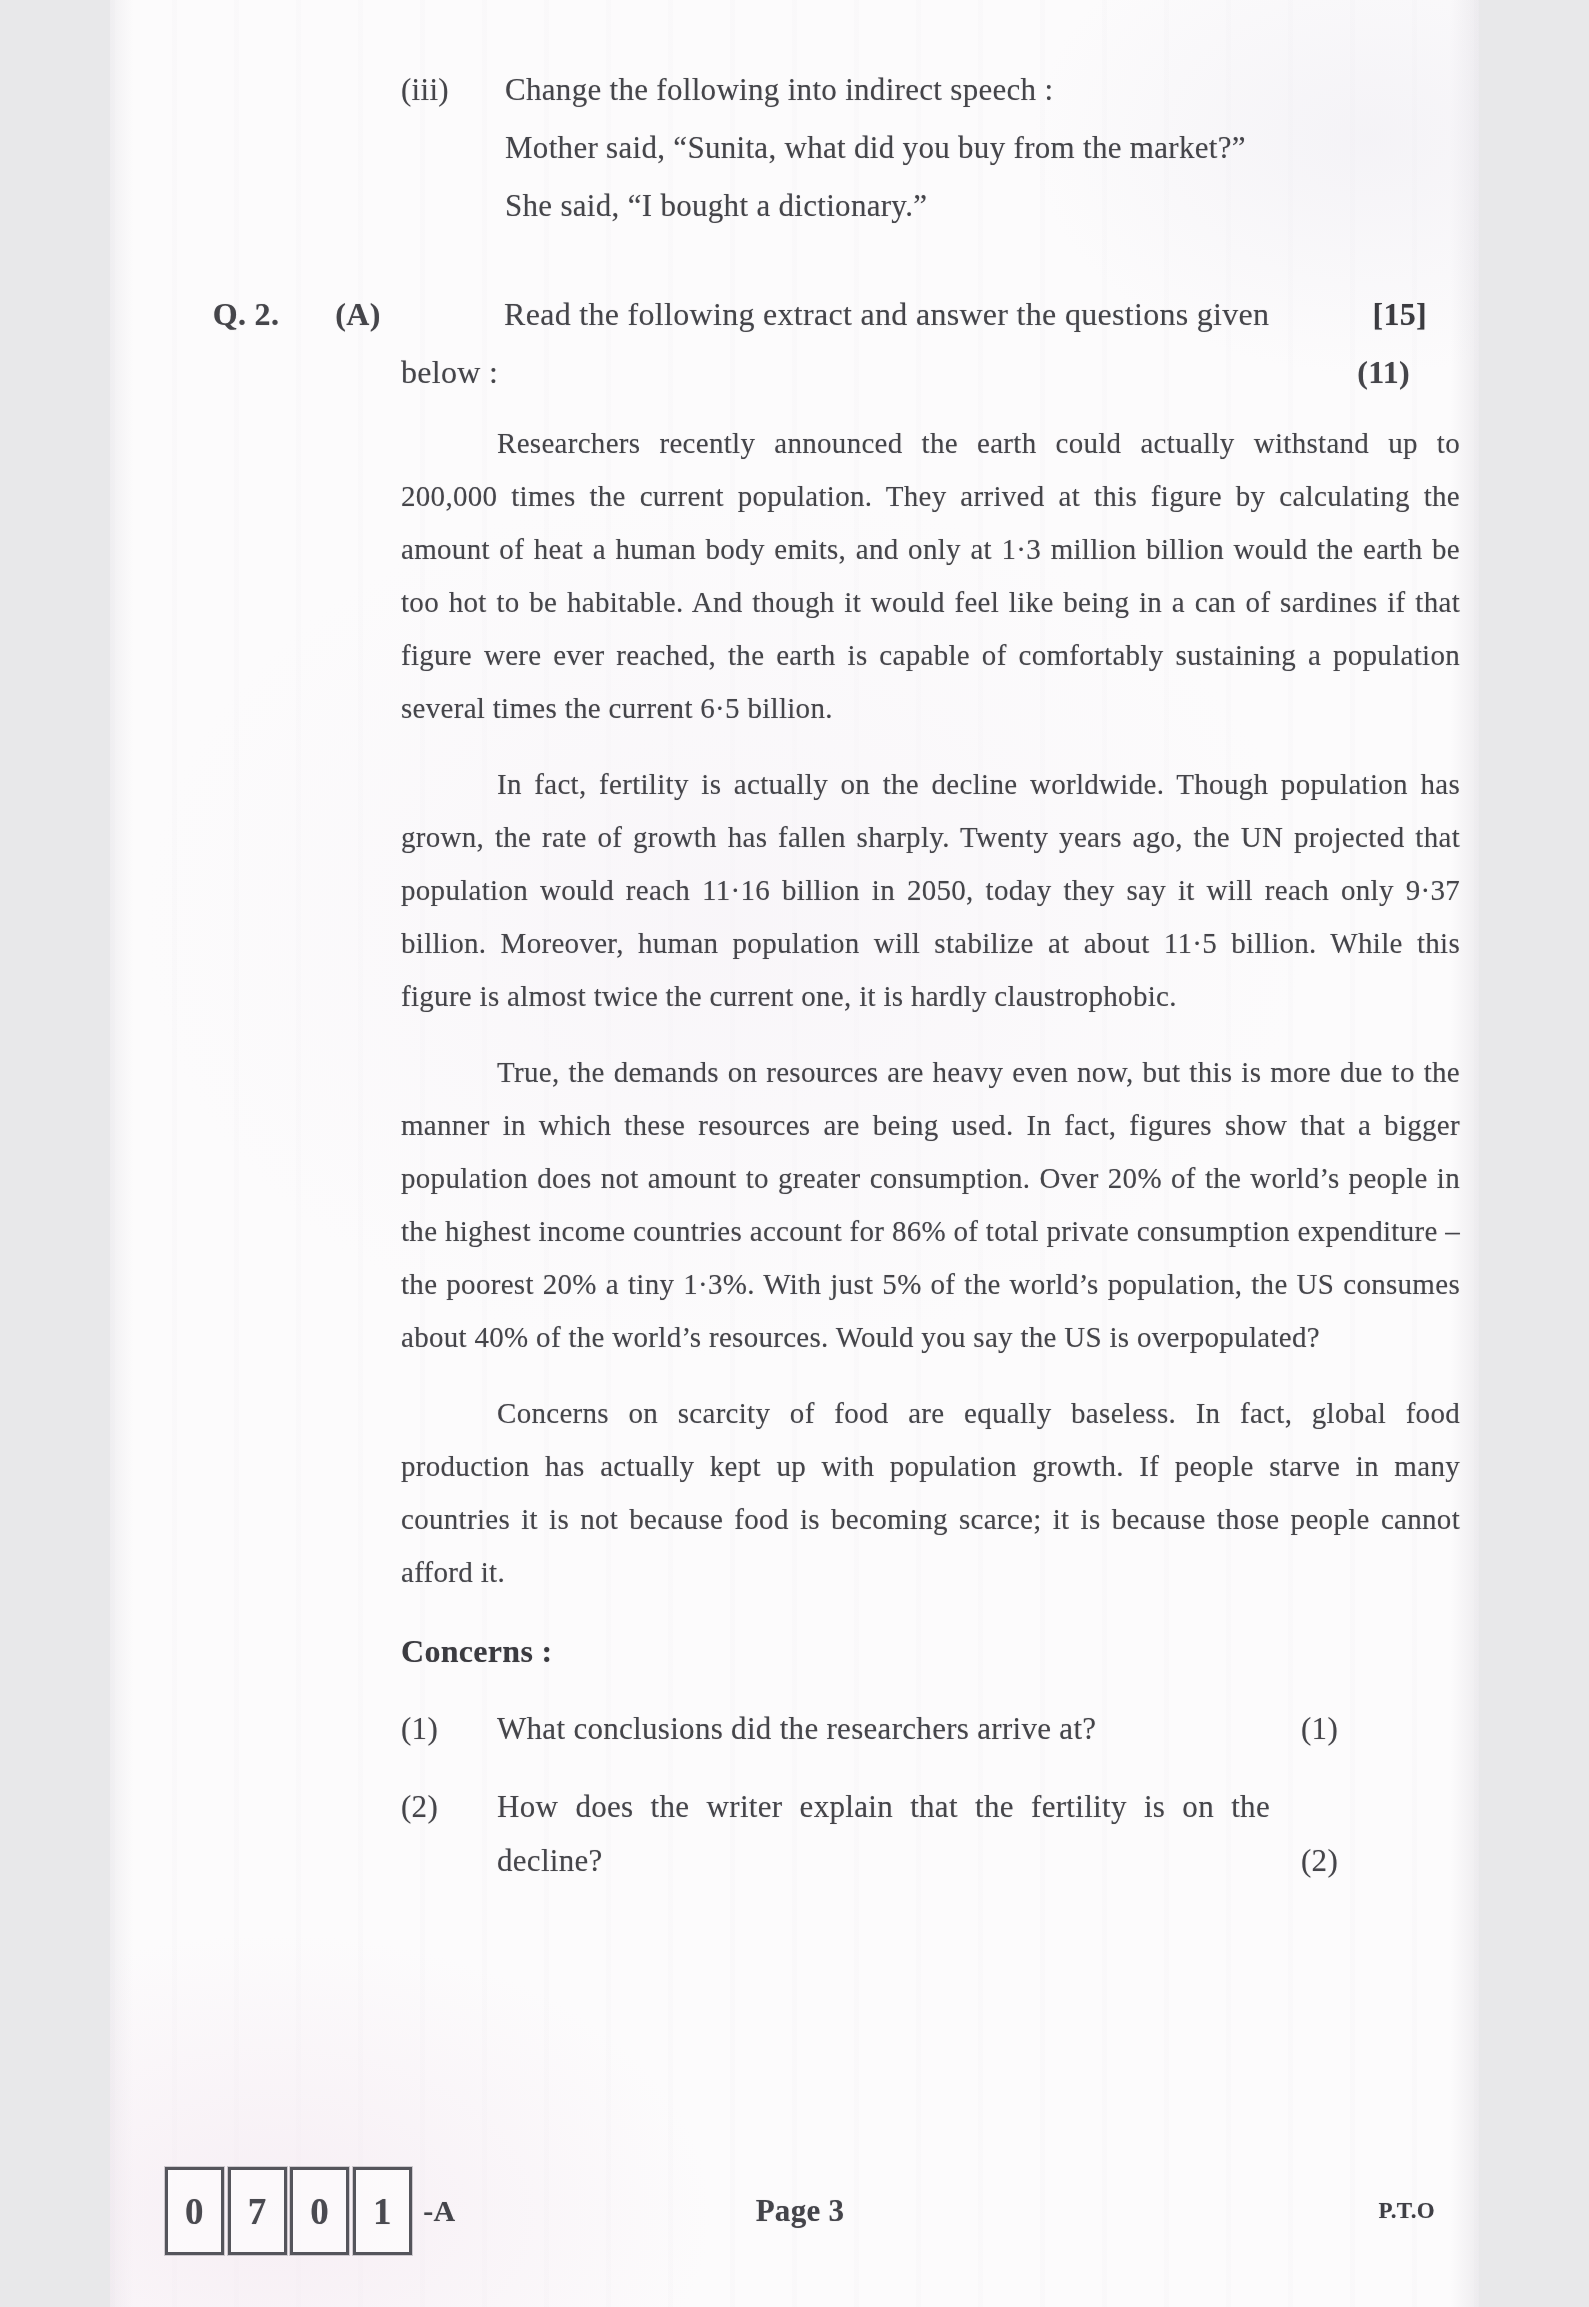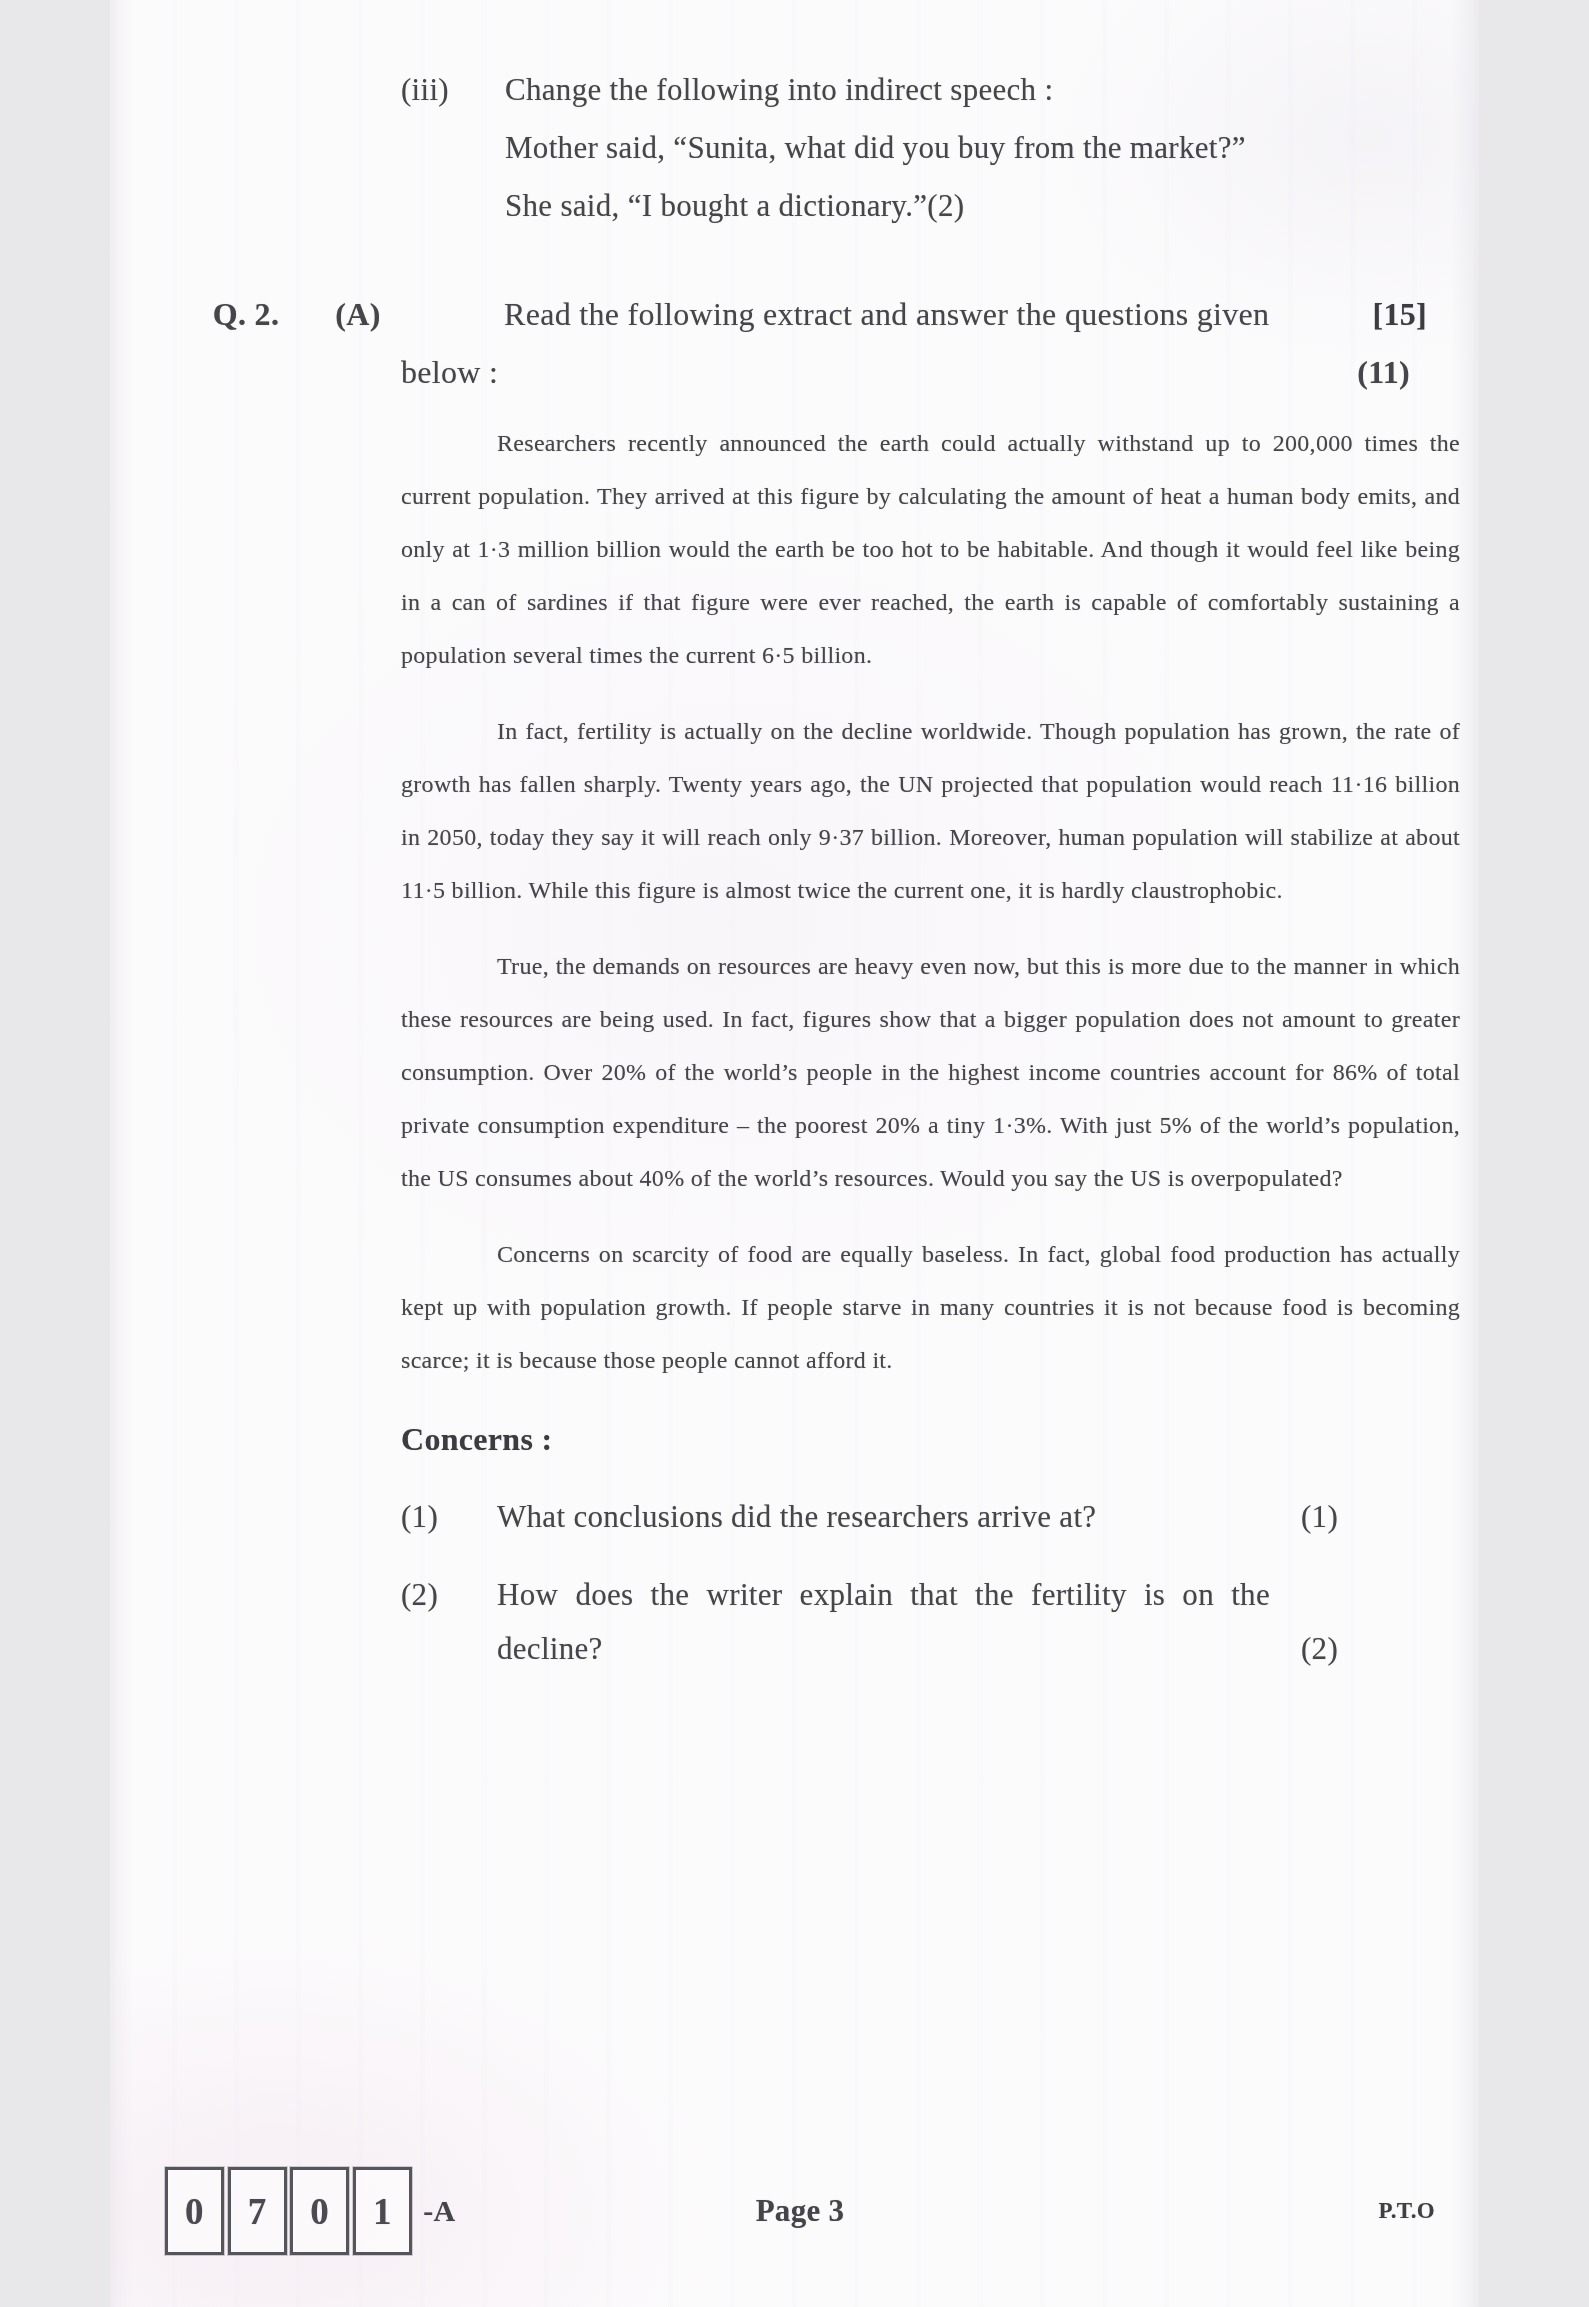--- a/index.html
+++ b/index.html
@@ -31,36 +31,36 @@
   }
   
   .iii-block {
     display: flex;
     padding: 61px 0 0 291px;
     font-size: 31px;
     line-height: 58px;
   }
   .iii-label { width: 104px; flex: 0 0 104px; }
   .iii-content { width: 1075px; flex: 0 0 1075px; }
-  .iii-lastline { display: flex; }
+  .iii-lastline { display: flex; justify-content: space-between; }
   
   .q2-header { margin-top: 50px; font-size: 32px; line-height: 58px; }
   .q2-row1 { display: flex; padding-left: 67px; padding-right: 52px; text-align: center; }
   .q-no { width: 138px; flex: 0 0 138px; font-weight: 600; }
   .q-part { width: 86px; flex: 0 0 86px; font-weight: 600; }
   .q-instr { flex: 1 1 auto; }
   .q-total { font-weight: bold; color: #3b3b40; }
   .q2-row2 { display: flex; justify-content: space-between; padding-left: 291px; padding-right: 69px; }
   .q-partmarks { font-weight: 600; }
   
   .extract {
     margin-top: 15.6px;
     padding-left: 291px;
     width: 1059px;
-    font-size: 24px;
+    font-size: 29px;
     line-height: 53px;
   }
   .extract p {
     margin: 0 0 23px 0;
     text-indent: 96px;
     text-align: justify;
   }
   
   .questions-heading {
     padding-left: 291px;

